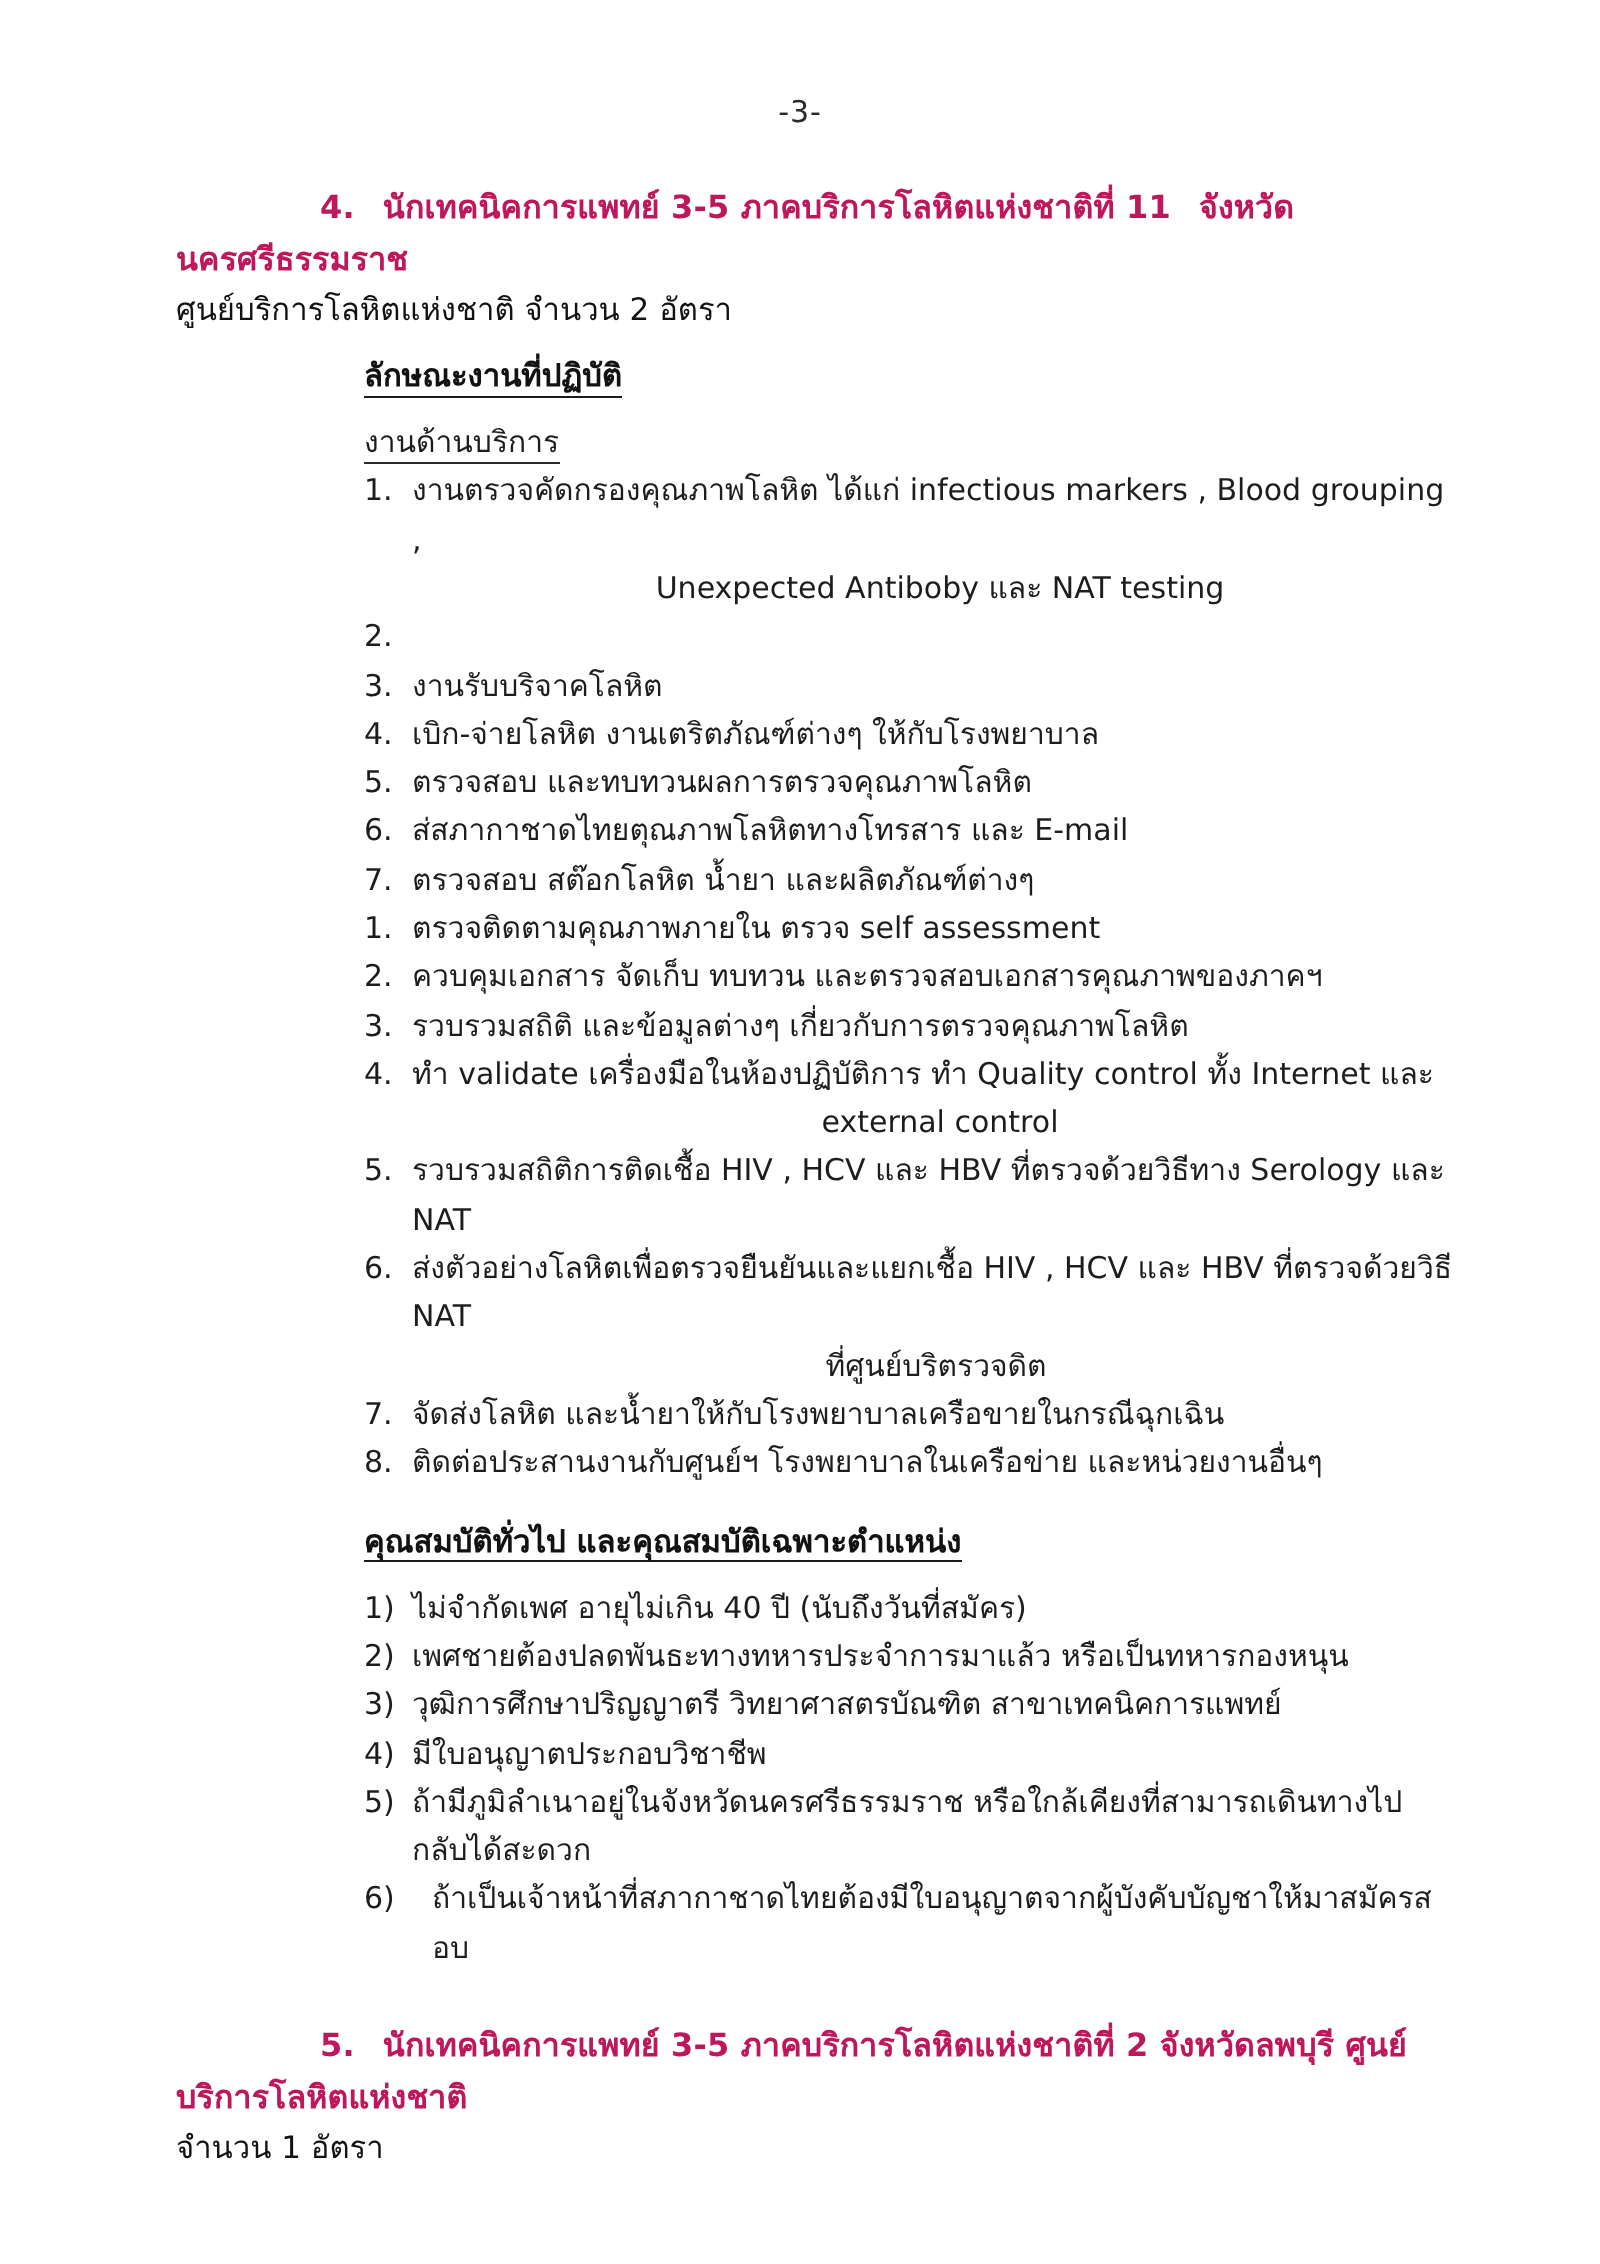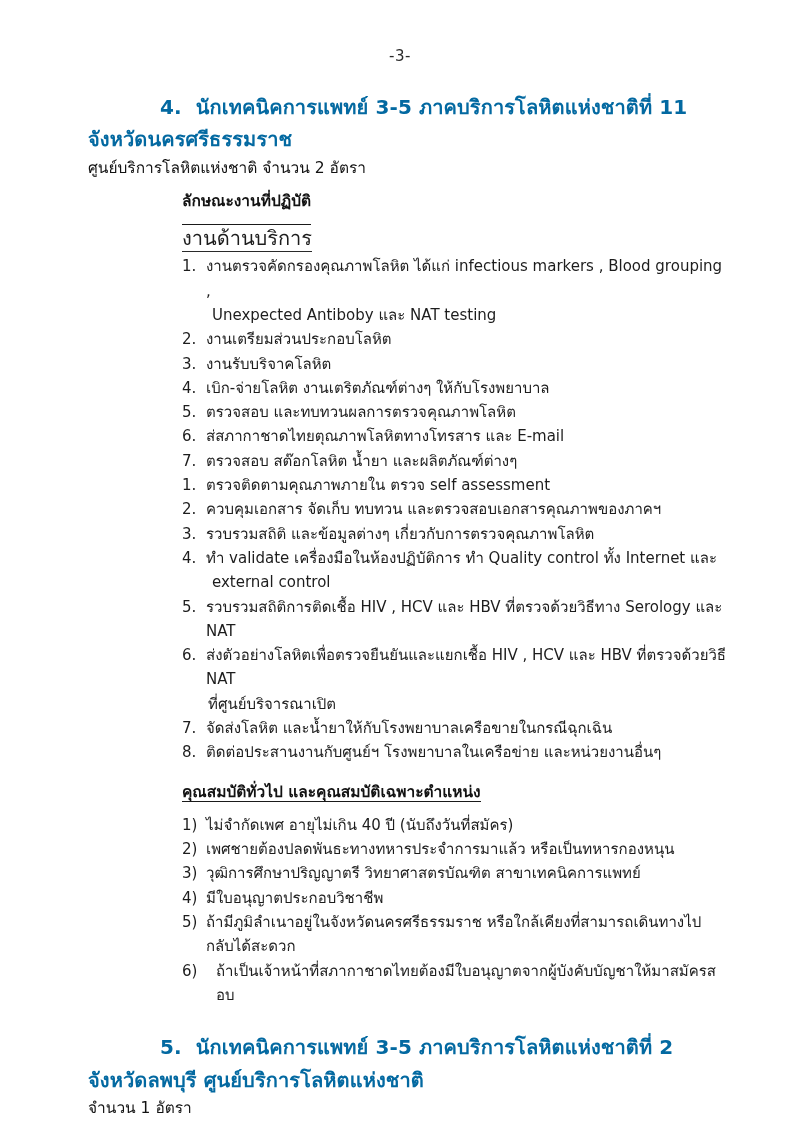--- a/index.html
+++ b/index.html
@@ -29,26 +29,26 @@
     padding-top: 47px;
     color: #2a2a2a;
   }
   .body-block {
     padding-left: 88px;
     padding-right: 72px;
     padding-top: 26px;
   }
   
   .job-heading {
-    font-size: 20px;
+    font-size: 16px;
     font-weight: bold;
     line-height: 1.62;
     text-indent: 72px;
     margin: 0;
-    color: #0369a1;
+    color: #be185d;
     letter-spacing: 0.1px;
   }
   .job-heading .gap {
     display: inline-block;
     width: 14px;
   }
   .job-heading-cont {
     font-size: 15.5px;
     font-weight: normal;
     line-height: 1.62;
@@ -59,24 +59,24 @@
   .sec-title {
     font-size: 15.5px;
     font-weight: bold;
     margin: 0;
     padding-left: 94px;
     line-height: 1.62;
     color: #121212;
   }
   .sec-title span {
     border-bottom: 1.3px solid #1a1a1a;
-    padding-bottom: 14px;
+    padding-bottom: 1px;
   }
   .sub-title {
-    font-size: 20px;
+    font-size: 15px;
     margin: 0;
     padding-left: 94px;
     line-height: 1.62;
     color: #1d1d1d;
   }
   .sub-title span {
     border-bottom: 1px solid #2a2a2a;
     padding-bottom: 1px;
   }
   .li {
@@ -96,20 +96,21 @@
     width: 34px;
   }
   .li .txt {
     flex: 1 1 auto;
   }
   .cont-line {
     font-size: 15px;
     line-height: 1.62;
     padding-left: 94px;
     color: #1d1d1d;
+    text-align: center;
   }
   .cont-line .pad {
     display: inline-block;
     width: 30px;
   }
   .cont-line .pad-sm {
     display: inline-block;
     width: 26px;
   }
   .spacer-sm { height: 8px; }
@@ -151,21 +152,20 @@
       <p class="sub-title"><span>งานด้านบริการ</span></p>
 
       <div class="li">
         <span class="marker">1.</span>
         <span class="txt">งานตรวจคัดกรองคุณภาพโลหิต ได้แก่ infectious markers , Blood grouping ,</span>
       </div>
       <div class="cont-line"><span class="pad"></span><span>Unexpected Antiboby และ NAT testing</span></div>
 
       <div class="li">
         <span class="marker">2.</span>
-        <span class="txt">งานเตรียมส่วนประกอบโลหิต</span>
       </div>
 
       <div class="li">
         <span class="marker">3.</span>
         <span class="txt">งานรับบริจาคโลหิต</span>
       </div>
 
       <div class="li">
         <span class="marker">4.</span>
         <span class="txt">เบิก-จ่ายโลหิต งานเตริตภัณฑ์ต่างๆ ให้กับโรงพยาบาล</span>
@@ -210,21 +210,21 @@
 
       <div class="li">
         <span class="marker">5.</span>
         <span class="txt">รวบรวมสถิติการติดเชื้อ HIV , HCV และ HBV ที่ตรวจด้วยวิธีทาง Serology และ NAT</span>
       </div>
 
       <div class="li">
         <span class="marker">6.</span>
         <span class="txt">ส่งตัวอย่างโลหิตเพื่อตรวจยืนยันและแยกเชื้อ HIV , HCV และ HBV ที่ตรวจด้วยวิธี NAT</span>
       </div>
-      <div class="cont-line"><span class="pad-sm"></span><span>ที่ศูนย์บริจารณาเปิต</span></div>
+      <div class="cont-line"><span class="pad-sm"></span><span>ที่ศูนย์บริตรวจดิต</span></div>
 
       <div class="li">
         <span class="marker">7.</span>
         <span class="txt">จัดส่งโลหิต และน้ำยาให้กับโรงพยาบาลเครือขายในกรณีฉุกเฉิน</span>
       </div>
 
       <div class="li">
         <span class="marker">8.</span>
         <span class="txt">ติดต่อประสานงานกับศูนย์ฯ โรงพยาบาลในเครือข่าย และหน่วยงานอื่นๆ</span>
       </div>

